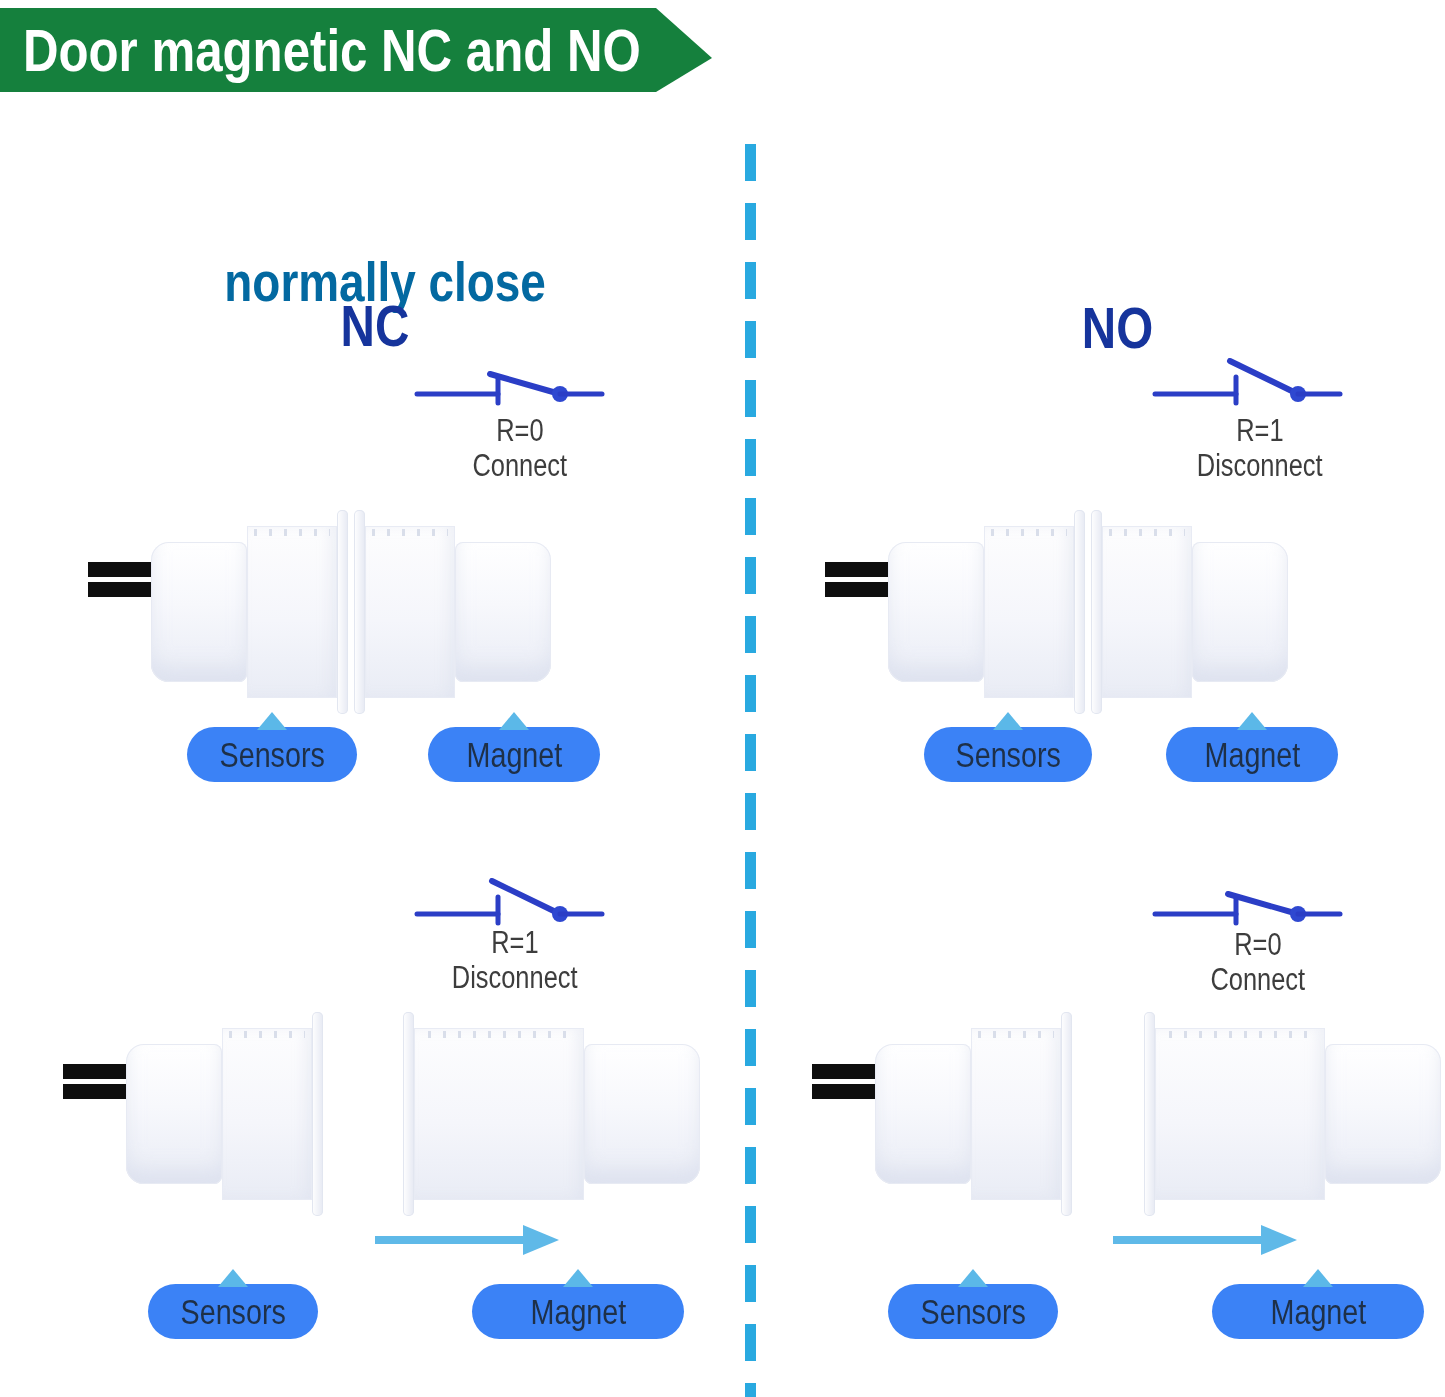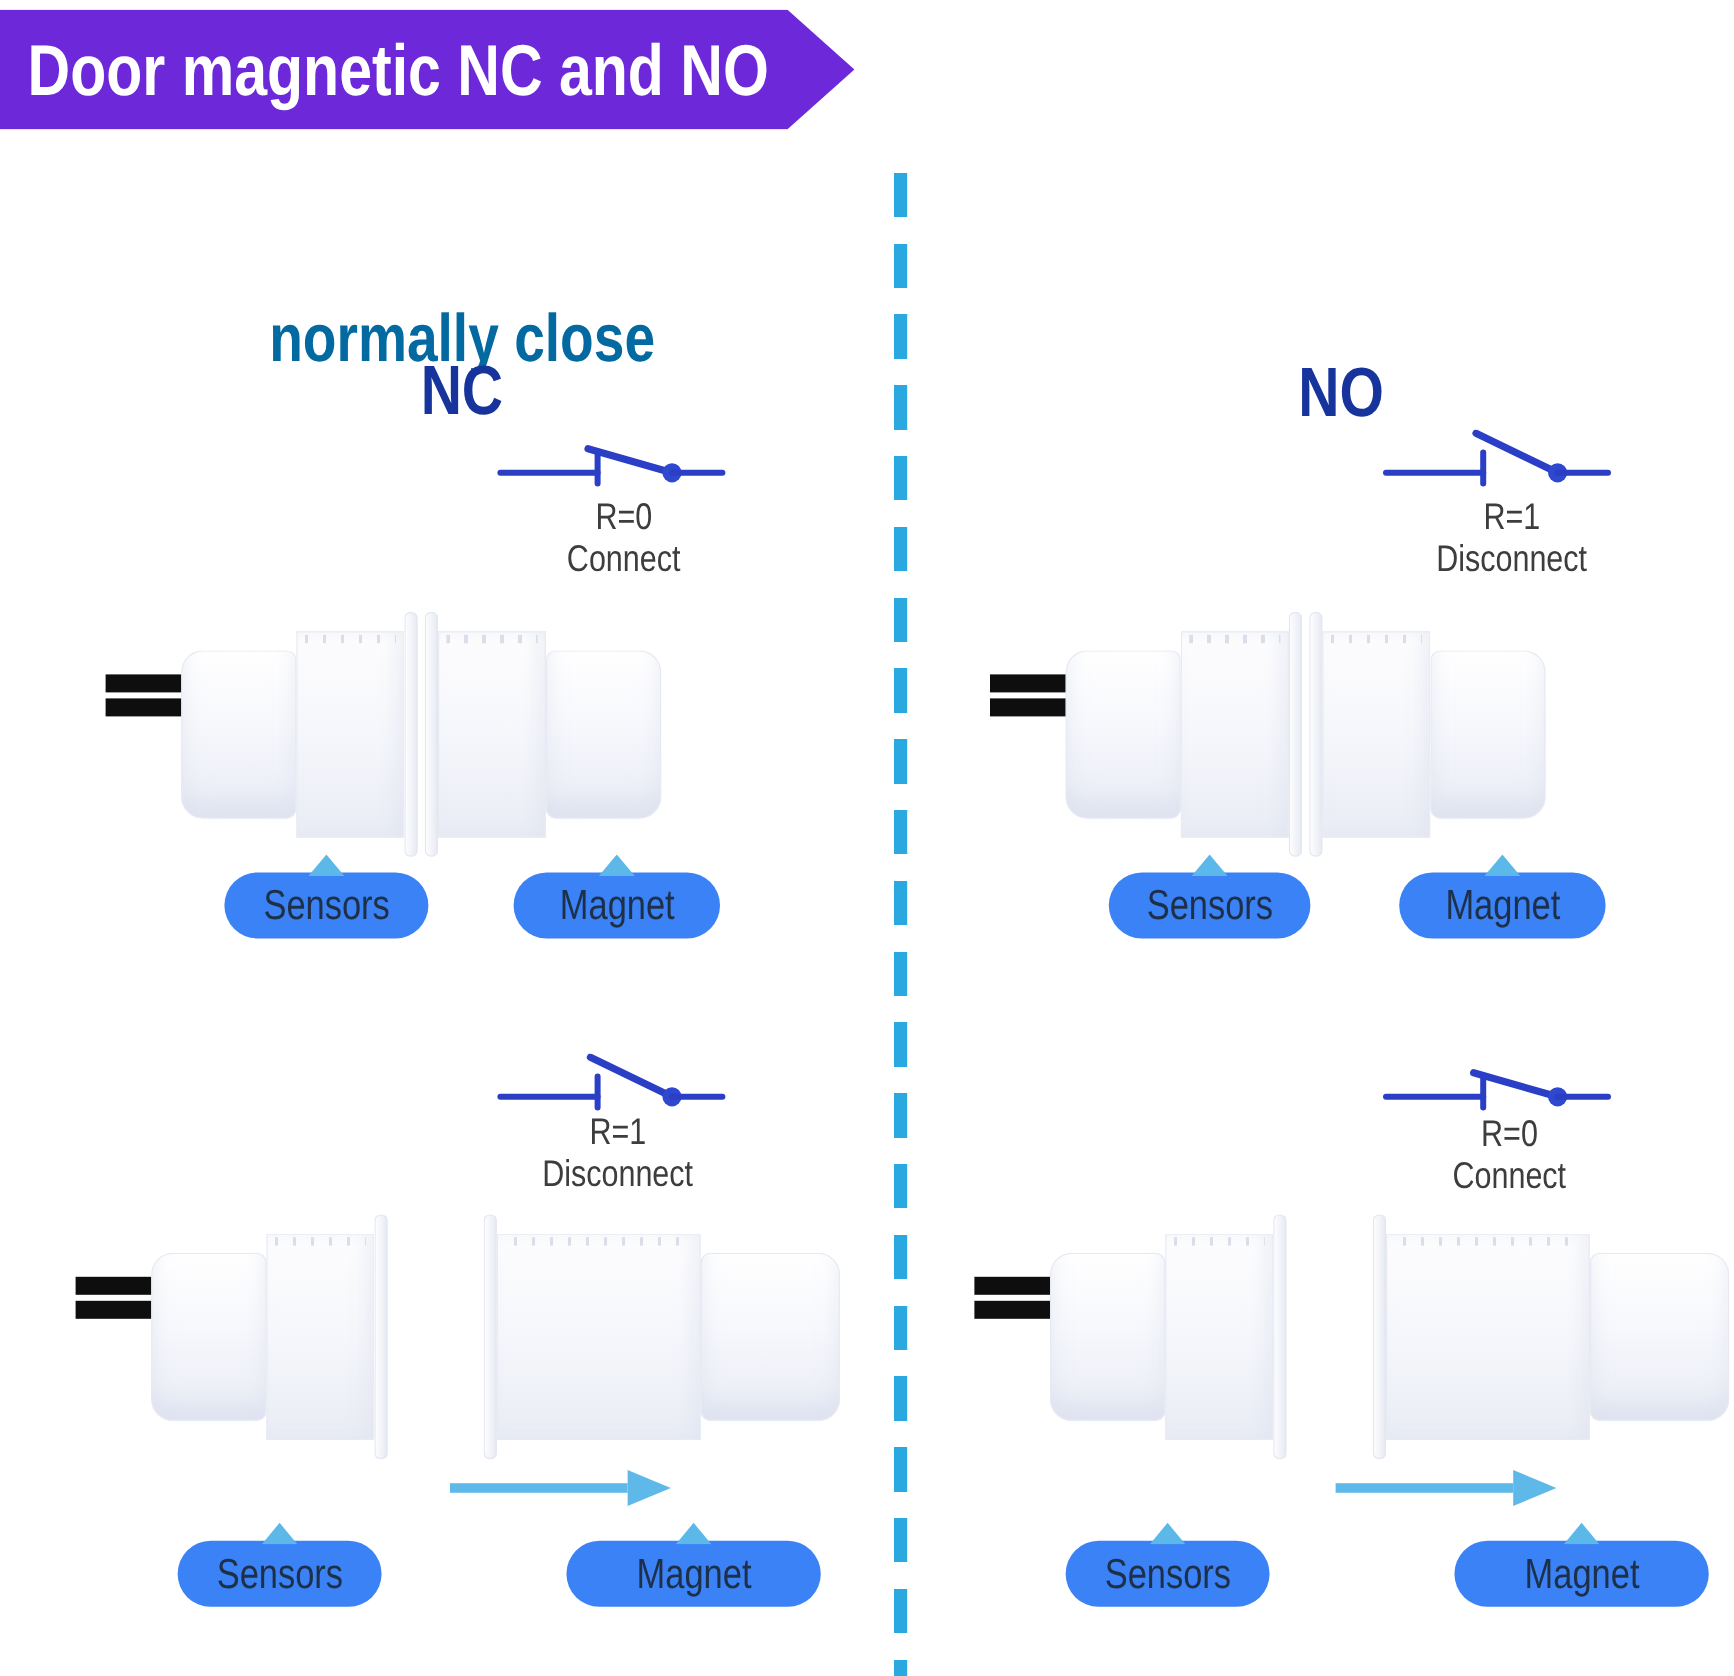--- a/index.html
+++ b/index.html
@@ -4,21 +4,21 @@
 <style>
   html,body{margin:0;padding:0;background:#ffffff;}
   .canvas{
     position:relative;width:1445px;height:1397px;background:#ffffff;overflow:hidden;
     font-family:"Liberation Sans", sans-serif;
   }
   .cond{display:inline-block;transform:scaleX(.82);transform-origin:center;white-space:nowrap;}
 
   
   .banner{
-    position:absolute;left:0;top:8px;width:712px;height:100px;background:#6d28d9;
+    position:absolute;left:0;top:8px;width:712px;height:84px;background:#15803d;
     clip-path:polygon(0 0,656px 0,712px 50px,656px 100%,0 100%);
     display:flex;align-items:center;
   }
   .banner-text{
     color:#ffffff;font-size:60px;font-weight:bold;padding-left:28px;letter-spacing:0px;
     transform-origin:left center;
   }
 
   
   .divider{
@@ -96,21 +96,21 @@
 
   <div class="banner">
     <span class="banner-text cond">Door magnetic NC and NO</span>
   </div>
 
   <div class="divider"></div>
 
   <div class="subtitle" style="left:85px;top:232px;">
     <span class="cond">normally close</span>
   </div>
-  <div class="code" style="left:85px;top:292px;">
+  <div class="code" style="left:75px;top:292px;">
     <span class="cond">NC</span>
   </div>
 
   <svg class="switch" style="left:414px;top:358px;" viewBox="0 0 192 52">
     <line x1="3" y1="36" x2="84" y2="36" stroke-width="5"></line>
     <line x1="84" y1="19" x2="84" y2="45" stroke-width="5"></line>
     <line x1="76" y1="16" x2="146" y2="36" stroke-width="6"></line>
     <circle cx="146" cy="36" r="8"></circle>
     <line x1="146" y1="36" x2="188" y2="36" stroke-width="5"></line>
   </svg>

